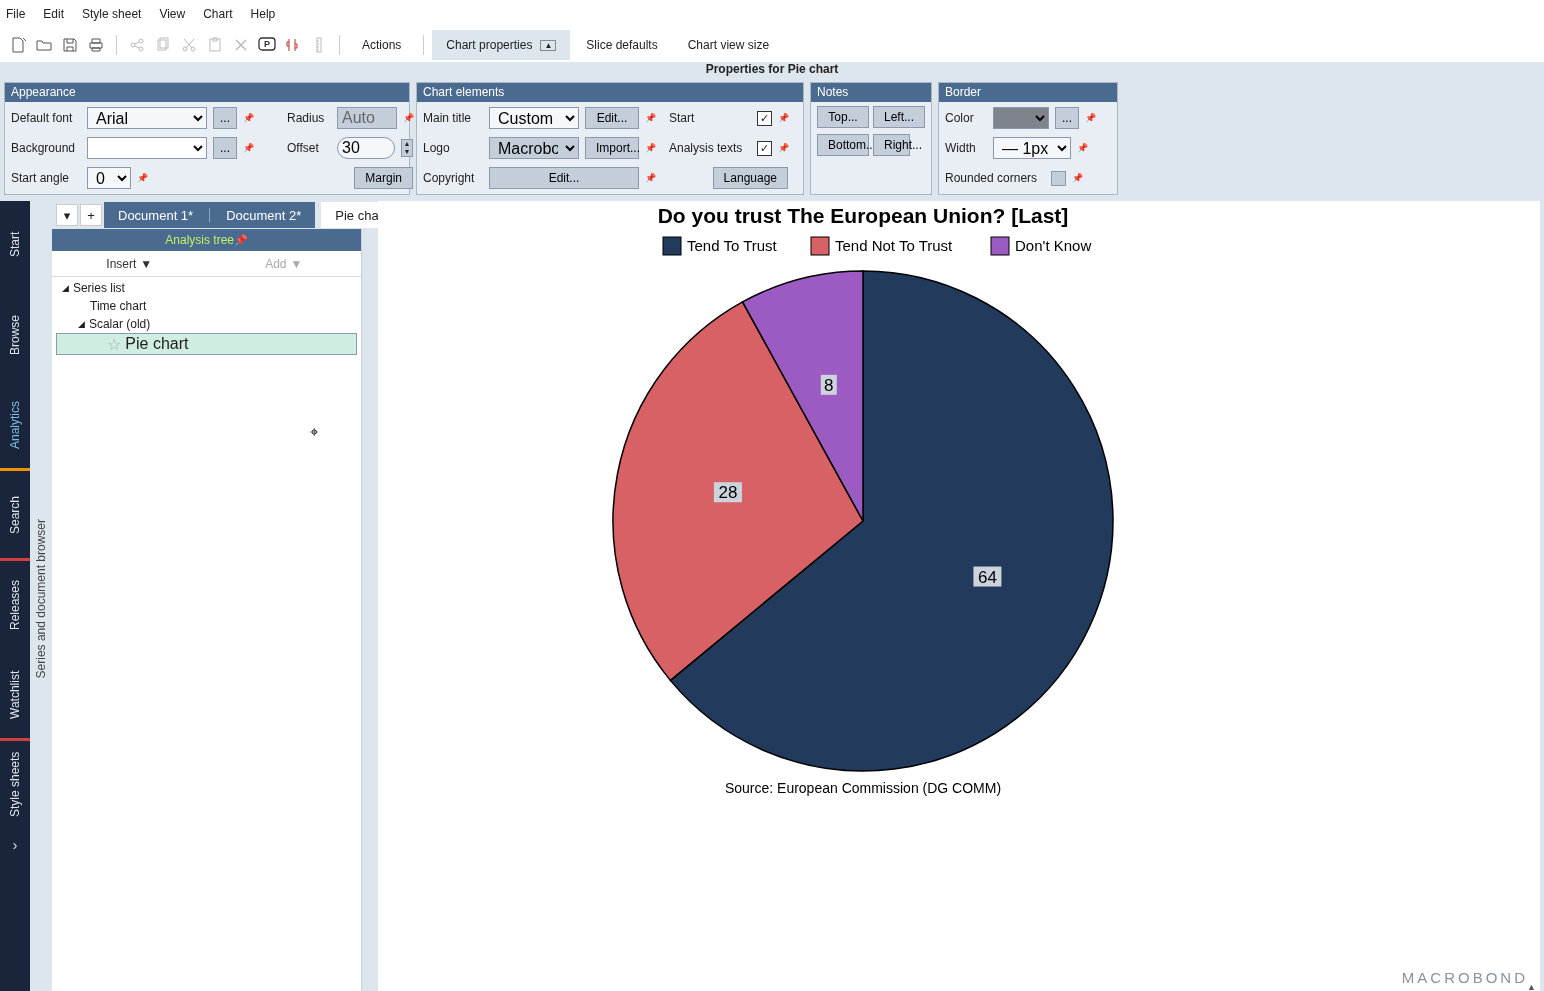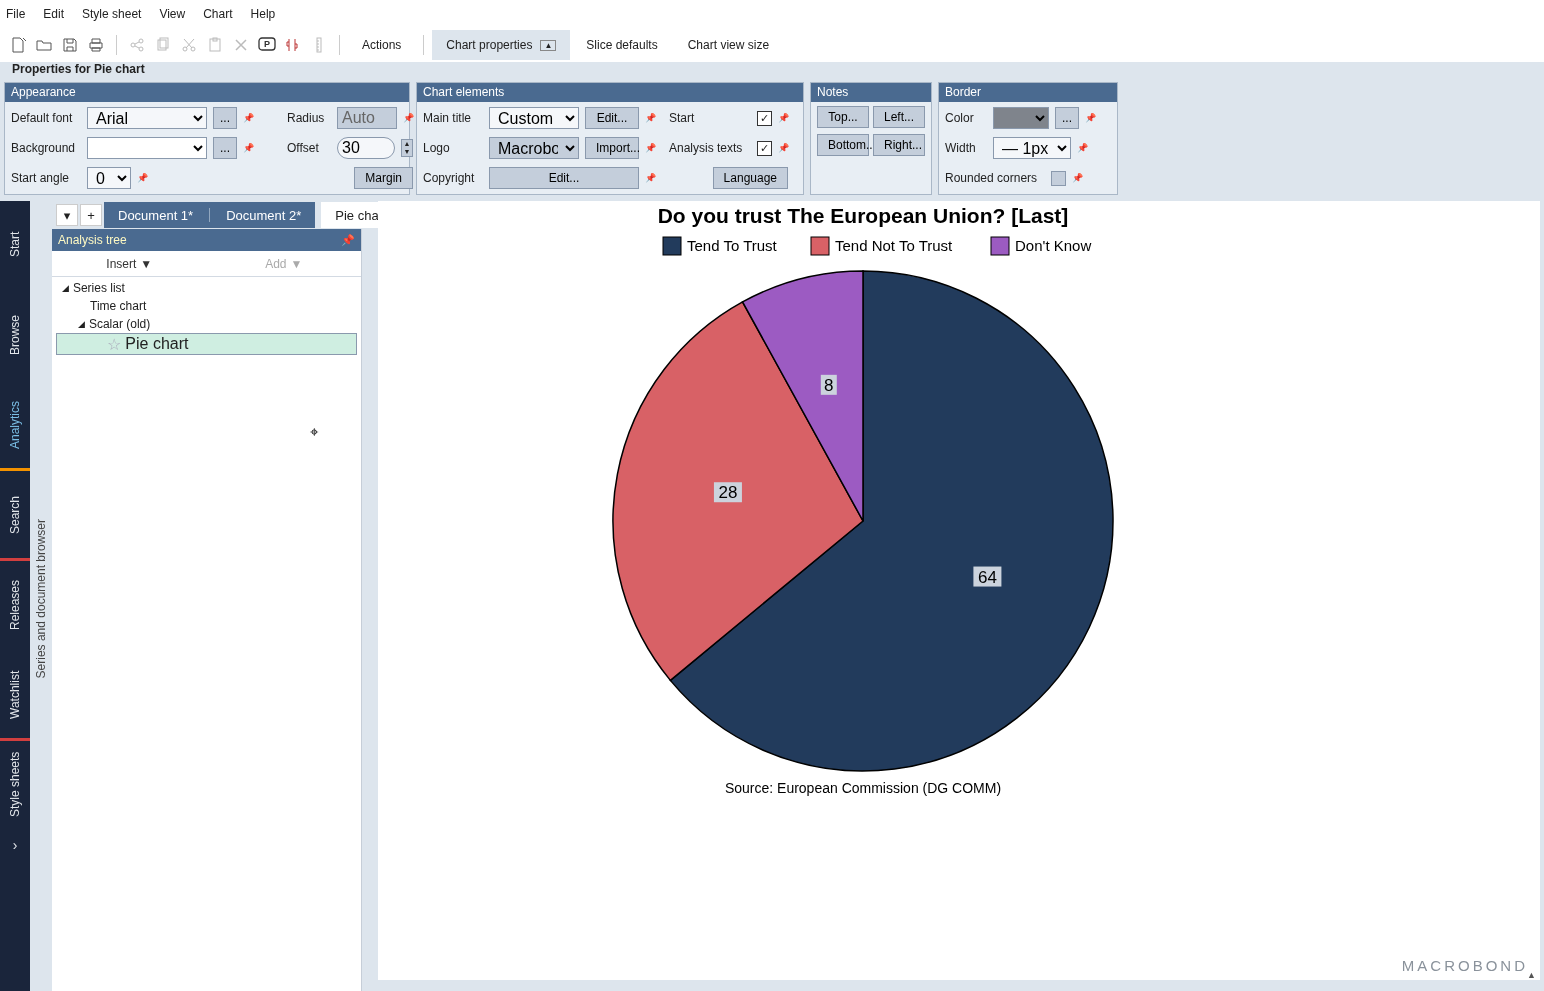--- a/index.html
+++ b/index.html
@@ -10,21 +10,21 @@
 .menubar span { cursor: default; }
 
 
 .iconbar { background: #fff; height: 34px; display: flex; align-items: center; padding: 0 6px; gap: 2px; }
 .iconbar .ic { width: 24px; height: 24px; display: flex; align-items: center; justify-content: center; color: #555; }
 .iconbar .sep { width: 1px; height: 20px; background: #ccc; margin: 0 6px; }
 .iconbar .txtbtn { padding: 4px 14px; display: flex; align-items: center; gap: 8px; height: 30px; }
 .iconbar .txtbtn.active { background: #dde5ed; }
 
 
-.prophead { background: #dde5ed; height: 18px; padding: 0 12px; font-weight: bold; }
+.prophead { background: #dde5ed; height: 18px; padding: 0 12px; font-weight: bold; text-align: center; }
 
 
 .proprow { background: #dde5ed; display: flex; gap: 6px; padding: 2px 4px 6px 4px; }
 .propgroup { border: 1px solid #a9b7c7; background: #e8eef4; }
 .propgroup .hdr { background: #4a6a90; color: #fff; padding: 2px 6px; height: 19px; font-size: 12px; }
 .propgroup .body { padding: 4px 6px; display: flex; gap: 34px; }
 .propcol { display: flex; flex-direction: column; gap: 6px; }
 .proprowline { display: flex; align-items: center; gap: 6px; height: 24px; }
 .proprowline label { min-width: 70px; }
 .sel, .inp { border: 1px solid #8a99ad; background: #f5f7fa; height: 22px; padding: 0 4px; font-size: 16px; font-family: inherit; }
@@ -55,32 +55,32 @@
 .tabs { display: flex; align-items: center; background: #dde5ed; height: 28px; padding-left: 4px; }
 .tabs .tabctl { background: #fff; border: 1px solid #ccc; width: 22px; height: 22px; display: flex; align-items: center; justify-content: center; font-size: 13px; margin-right: 2px; }
 .tabs .tab { height: 26px; padding: 10px 14px; display: flex; align-items: center; gap: 6px; color: #fff; font-size: 13px; cursor: default; }
 .tabs .tab.blue { background: #4a6a90; }
 .tabs .tab.blue .div { width:1px; height:14px; background:#91a7bf; margin:0 10px; }
 .tabs .tab.active { background: #fff; color: #222; margin-left: 6px; }
 .tabs .tab .x { font-size: 12px; color: #444; padding-left: 6px; }
 
 
 .treepane { width: 310px; background: #fff; display: flex; flex-direction: column; border-right: 1px solid #c6ced8; }
-.treepane .thdr { background: #4a6a90; color: #fef9c3; padding: 3px 6px; height: 22px; display: flex; justify-content: space-between; align-items: center; }
+.treepane .thdr { background: #4a6a90; color: #bef264; padding: 3px 6px; height: 22px; display: flex; justify-content: center; align-items: center; }
 .treepane .tmenubar { display: flex; height: 26px; border-bottom: 1px solid #d3dae3; }
 .treepane .tmenubar > div { flex: 1; display: flex; align-items: center; justify-content: center; gap: 4px; color: #333; }
 .treepane .tmenubar > div.dis { color: #aaa; }
 .treepane .tree { flex: 1; padding: 2px 4px; font-size: 12px; overflow: auto; position: relative; }
 .treepane .tree .node { padding: 2px 2px 2px 18px; display: flex; align-items: center; gap: 4px; }
 .treepane .tree .node.sel { background: #cfeee1; }
 .treepane .tree .ind1 { padding-left: 34px; }
 .treepane .tree .ind2 { padding-left: 50px; }
 
 
-.chart { flex: 1; background: #fff; margin: 0 4px 16px 4px; position: relative; }
+.chart { flex: 1; background: #fff; margin: 0 4px 4px 4px; position: relative; }
 .chart svg { display: block; }
 .brand { position: absolute; right: 12px; bottom: 6px; color: #8a929b; font-size: 15px; letter-spacing: 3px; font-weight: 300; }
 
 .cursor { position:absolute; top:412px; left:322px; font-size:15px; color:#000; pointer-events:none; }
 .sbarrow { position:absolute; right:4px; bottom:0; font-size:9px; color:#555; }
 </style>
 </head>
 <body>
 
 <div class="menubar">
@@ -266,21 +266,21 @@
 
   <div class="propgroup" style="width:122px">
     <div class="hdr">Notes</div>
     <div class="body" style="gap:4px">
       <div class="propcol">
         <button class="btn" style="width:52px">Top...</button>
         <button class="btn" style="width:52px">Bottom...</button>
       </div>
       <div class="propcol">
         <button class="btn" style="width:52px">Left...</button>
-        <button class="btn" style="width:52px">Right...</button>
+        <button class="btn" style="width:37px">Right...</button>
       </div>
     </div>
   </div>
 
   <div class="propgroup" style="width:180px">
     <div class="hdr">Border</div>
     <div class="body" style="gap:4px">
       <div class="propcol">
         <div class="proprowline">
             <label style="min-width:42px">Color</label>

